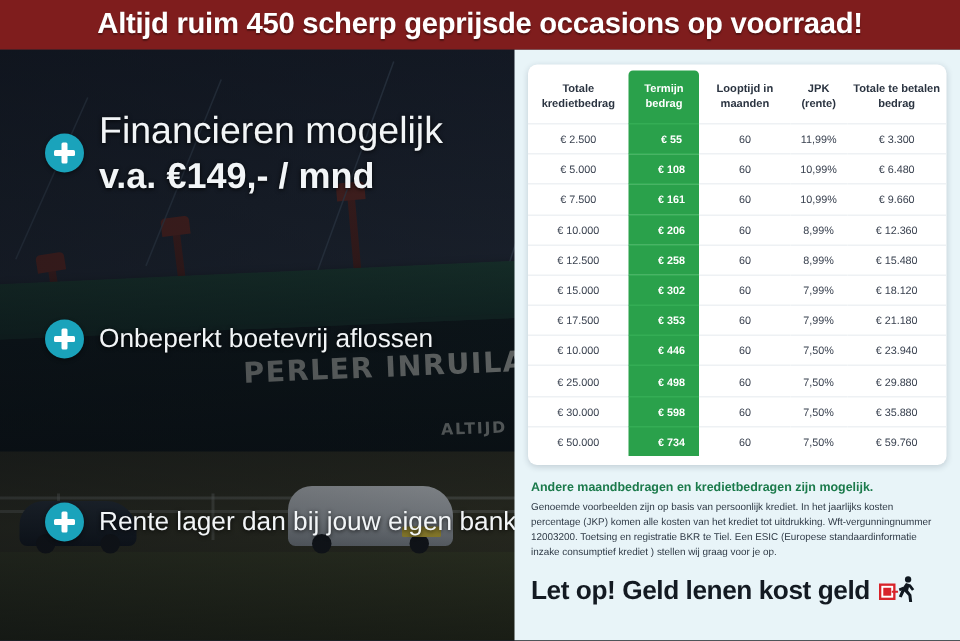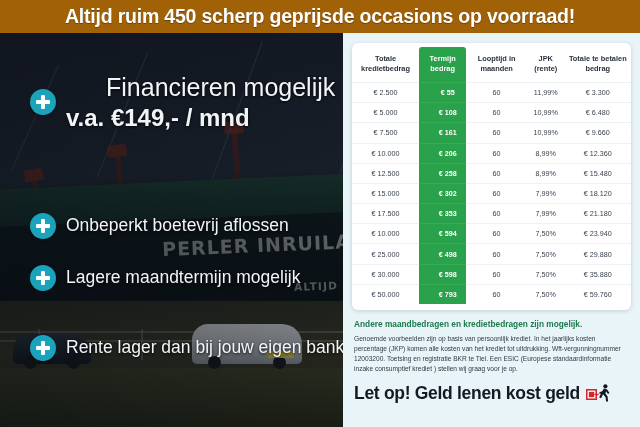--- a/index.html
+++ b/index.html
@@ -8,21 +8,21 @@
     font-family:"Liberation Sans", sans-serif;
     background:#2b3442;
     overflow:hidden;
     position:relative;
   }
   #banner { position:relative; width:640px; height:427px; overflow:hidden; }
 
   
   .header {
     position:absolute; left:0; top:0; width:640px; height:33px;
-    background:#a16207;
+    background:#7f1d1d;
     display:flex; align-items:center; justify-content:center;
     z-index:40;
   }
   .header-text {
     color:#ffffff; font-size:19.5px; font-weight:bold;
     letter-spacing:-0.2px; white-space:nowrap;
     text-shadow:0 1px 1px rgba(0,0,0,.35);
   }
 
   
@@ -101,21 +101,21 @@
   }
   .plus::before, .plus::after {
     content:""; position:absolute; background:#fff; border-radius:1px;
   }
   .plus::before { left:50%; top:6px; width:3.4px; height:14px; margin-left:-1.7px; }
   .plus::after  { top:50%; left:6px; height:3.4px; width:14px; margin-top:-1.7px; }
   .b-text { color:#f2f5f7; text-shadow:0 1px 3px rgba(0,0,0,.85); line-height:1.12; }
 
   .bullet.b1 { left:30px; top:40px; align-items:flex-start; }
   .bullet.b1 .plus { margin-top:16px; }
-  .b1-l1 { font-size:25px; font-weight:normal; white-space:nowrap;margin-left:40px; }
+  .b1-l1 { font-size:25px; font-weight:normal; white-space:nowrap; }
   .b1-l2 { font-size:24px; font-weight:bold; white-space:nowrap; margin-top:4px; }
 
   .bullet.b2 { left:30px; top:162px;margin-top:18px; }
   .bullet.b3 { left:30px; top:232px; }
   .bullet.b4 { left:30px; top:302px;text-align:center; }
   .bullet.b2 .b-text, .bullet.b3 .b-text, .bullet.b4 .b-text { font-size:17.5px; white-space:nowrap; }
 
   
   .panel {
     position:absolute; right:0; top:33px; width:297px; height:394px;
@@ -225,24 +225,20 @@
         <div class="b1-l1">Financieren mogelijk</div>
         <div class="b1-l2">v.a. €149,- / mnd</div>
       </div>
     </div>
 
     <div class="bullet b2">
       <div class="plus"></div>
       <div class="b-text">Onbeperkt boetevrij aflossen</div>
     </div>
 
-    <div class="bullet b3">
-      <div class="plus"></div>
-      <div class="b-text">Lagere maandtermijn mogelijk</div>
-    </div>
 
     <div class="bullet b4">
       <div class="plus"></div>
       <div class="b-text">Rente lager dan bij jouw eigen bank</div>
     </div>
 
   </div>
 
   <div class="panel">
 
@@ -302,42 +298,42 @@
             </tr>
             <tr>
               <td>€ 17.500</td>
               <td class="c-term">€ 353</td>
               <td>60</td>
               <td>7,99%</td>
               <td>€ 21.180</td>
             </tr>
             <tr>
               <td>€ 10.000</td>
-              <td class="c-term">€ 594</td>
+              <td class="c-term">€ 446</td>
               <td>60</td>
               <td>7,50%</td>
               <td>€ 23.940</td>
             </tr>
             <tr>
               <td>€ 25.000</td>
               <td class="c-term">€ 498</td>
               <td>60</td>
               <td>7,50%</td>
               <td>€ 29.880</td>
             </tr>
             <tr>
               <td>€ 30.000</td>
               <td class="c-term">€ 598</td>
               <td>60</td>
               <td>7,50%</td>
               <td>€ 35.880</td>
             </tr>
             <tr>
               <td>€ 50.000</td>
-              <td class="c-term">€ 793</td>
+              <td class="c-term">€ 734</td>
               <td>60</td>
               <td>7,50%</td>
               <td>€ 59.760</td>
             </tr>
           </tbody>
       </table>
     </div>
 
     <div class="note-title">Andere maandbedragen en kredietbedragen zijn mogelijk.</div>
     <div class="note-body">Genoemde voorbeelden zijn op basis van persoonlijk krediet. In het jaarlijks kosten percentage (JKP) komen alle kosten van het krediet tot uitdrukking. Wft-vergunningnummer 12003200. Toetsing en registratie BKR te Tiel. Een ESIC (Europese standaardinformatie inzake consumptief krediet ) stellen wij graag voor je op.</div>

